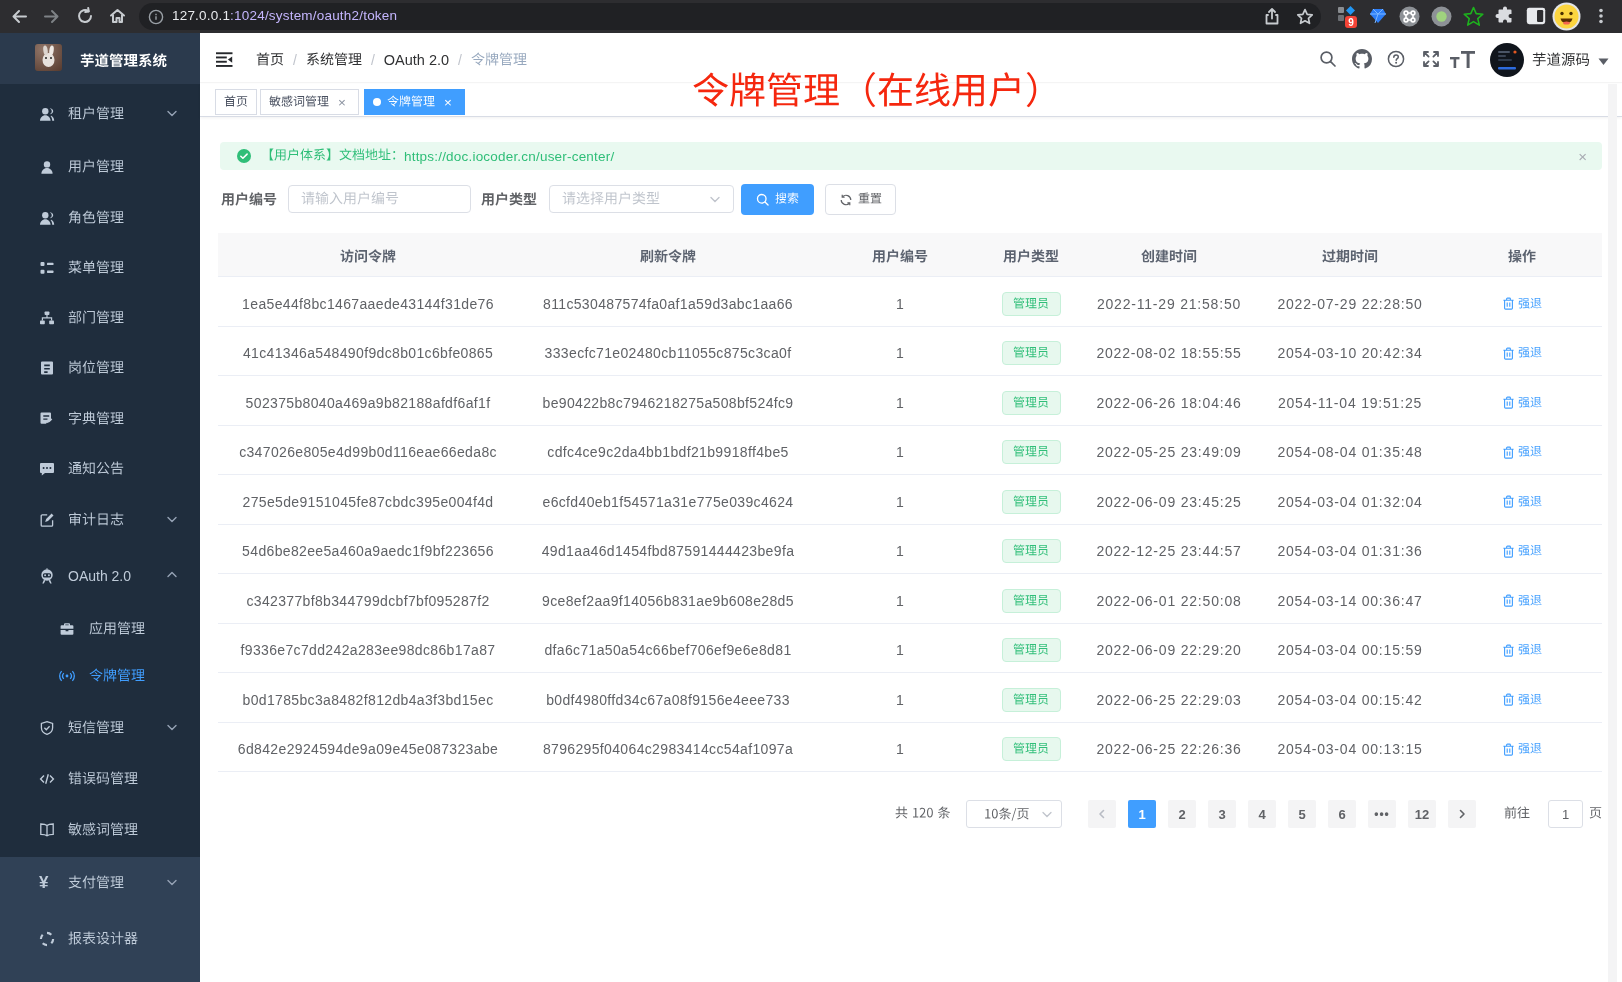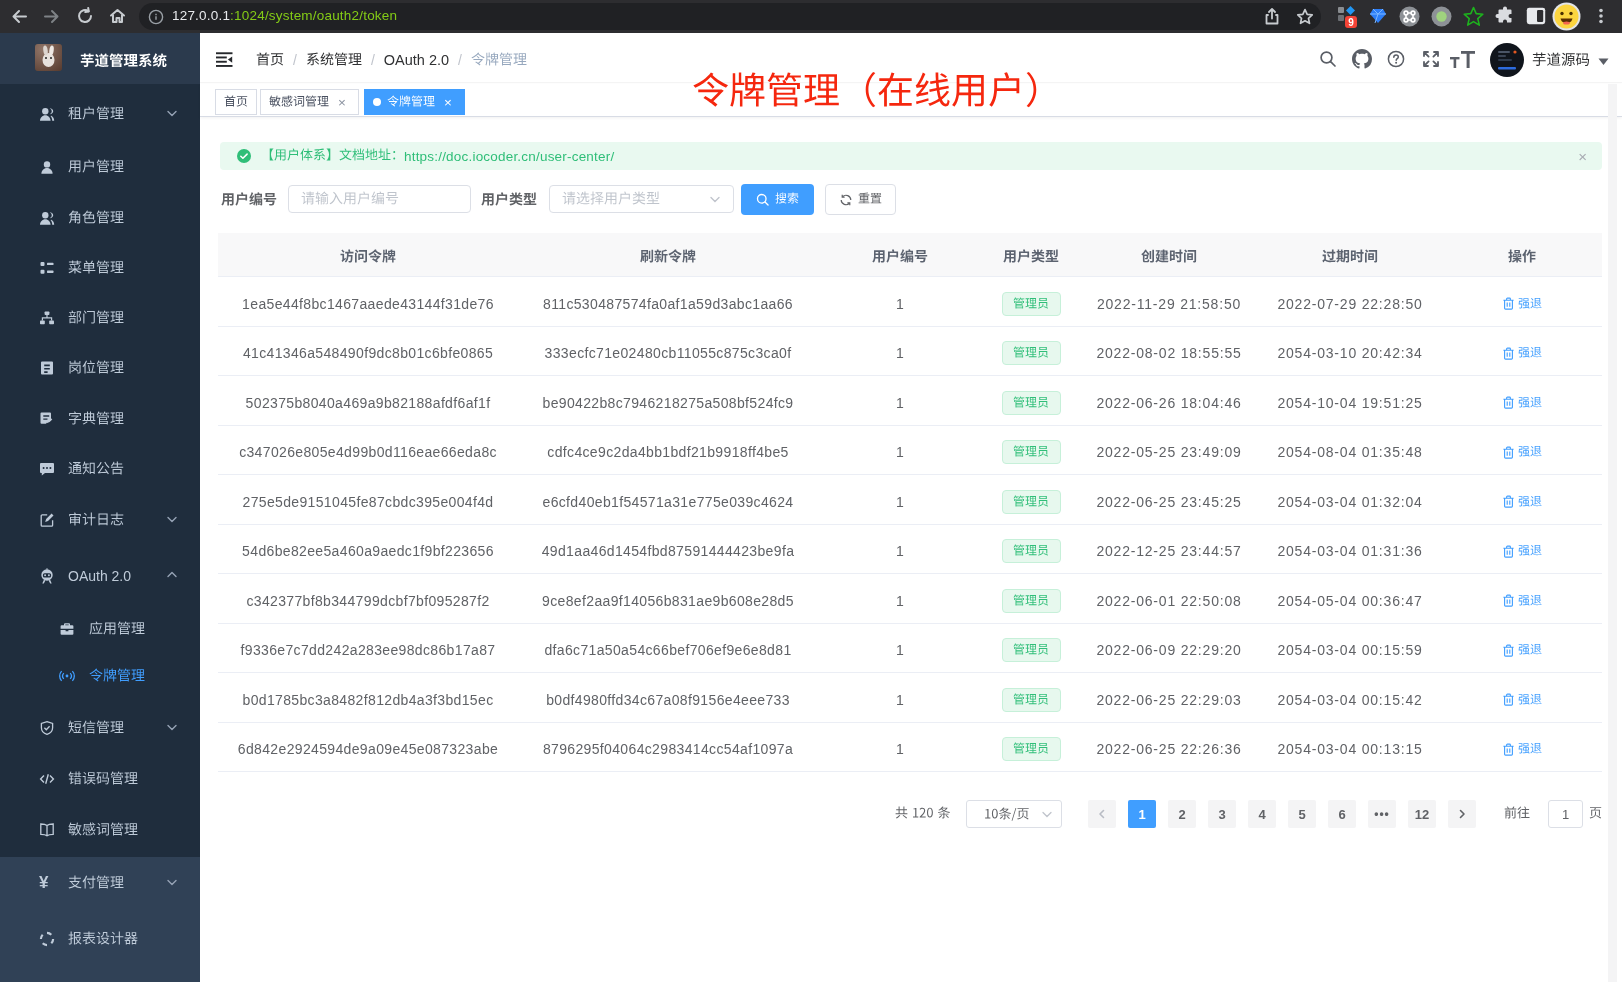--- a/index.html
+++ b/index.html
@@ -3,21 +3,21 @@
 *{margin:0;padding:0;box-sizing:border-box}
 html,body{width:1622px;height:982px;overflow:hidden}
 body{position:relative;background:#fff;font-family:"Liberation Sans",sans-serif}
 .abs{position:absolute}
 svg{display:block}
 .flex{display:flex;align-items:center}
 
 #chrome{position:absolute;left:0;top:0;width:1622px;height:33px;background:#2d2d30}
 #pill{position:absolute;left:139px;top:3px;width:1182px;height:27px;background:#202124;border-radius:14px}
 .curl{font-size:13.5px;color:#e8eaed;letter-spacing:.2px}
-.curl .dim{color:#84cc16}
+.curl .dim{color:#c4b5fd}
 
 #sidebar{position:absolute;left:0;top:33px;width:200px;height:949px;background:#304156}
 #logo{position:absolute;left:0;top:0;width:200px;height:51px;background:#2b3a4d}
 #menudark{position:absolute;left:0;top:51px;width:200px;height:773px;background:#1f2d3d}
 .mi{position:absolute;left:0;width:200px;height:50px;display:flex;align-items:center}
 .mico{position:absolute;left:39px;width:16px;height:16px}
 .mico2{position:absolute;left:59px;width:16px;height:16px}
 .mtxt{position:absolute;left:68px}
 .mtxt2{position:absolute;left:89px}
 
@@ -643,21 +643,21 @@
         <span class="gtag">
           <svg width="36.0" height="14.2" viewBox="0 0 36.0 14.2">
             <path transform="translate(0 10.6)" fill="#2fbe78" d="M2.5 -5.3V1.0H3.4V0.6H9.3V0.9H10.1V-2.0H3.4V-2.8H9.5V-5.3ZM9.3 -0.1H3.4V-1.3H9.3ZM5.3 -7.5C5.4 -7.2 5.5 -7 5.7 -6.7H1.2V-4.7H2.1V-6.0H10.1V-4.7H11.0V-6.7H6.6C6.5 -7 6.3 -7.4 6.1 -7.6ZM3.4 -4.6H8.6V-3.5H3.4ZM2 -10.1C1.7 -9.1 1.2 -8.1 0.5 -7.4C0.7 -7.3 1.1 -7.1 1.3 -7.0C1.6 -7.4 2 -7.9 2.3 -8.4H3.1C3.4 -8 3.6 -7.5 3.7 -7.1L4.5 -7.4C4.4 -7.7 4.2 -8.1 4 -8.4H5.8V-9.1H2.6C2.7 -9.4 2.8 -9.7 2.9 -10.0ZM7.1 -10.1C6.9 -9.2 6.4 -8.4 5.9 -7.8C6.1 -7.7 6.5 -7.5 6.6 -7.4C6.9 -7.7 7.1 -8 7.3 -8.4H8.2C8.6 -8 8.9 -7.4 9.1 -7.1L9.8 -7.4C9.7 -7.7 9.4 -8.1 9.1 -8.4H11.3V-9.1H7.7C7.8 -9.4 7.9 -9.7 8 -9.9Z M17.7 -6.5H19.5V-4.9H17.7ZM20.3 -6.5H22.2V-4.9H20.3ZM17.7 -8.7H19.5V-7.2H17.7ZM20.3 -8.7H22.2V-7.2H20.3ZM15.8 -0.3V0.6H23.6V-0.3H20.4V-1.9H23.2V-2.7H20.4V-4.2H23.0V-9.5H16.9V-4.2H19.5V-2.7H16.7V-1.9H19.5V-0.3ZM12.4 -1.2 12.6 -0.3C13.7 -0.6 15.1 -1.1 16.4 -1.5L16.2 -2.4L14.9 -2.0V-5.0H16.1V-5.8H14.9V-8.4H16.3V-9.3H12.6V-8.4H14.0V-5.8H12.7V-5.0H14.0V-1.7C13.4 -1.5 12.9 -1.3 12.4 -1.2Z M27.2 -8.8H32.8V-7.4H27.2ZM26.3 -9.5V-6.6H33.8V-9.5ZM29.5 -3.9V-2.8C29.5 -1.9 29.1 -0.6 24.8 0.3C25 0.5 25.3 0.8 25.4 1.0C29.9 0 30.4 -1.5 30.4 -2.8V-3.9ZM30.3 -0.8C31.8 -0.3 33.8 0.5 34.8 1.0L35.2 0.2C34.2 -0.3 32.2 -1 30.8 -1.4ZM25.9 -5.5V-1.1H26.8V-4.7H33.3V-1.2H34.3V-5.5Z"></path>
           </svg>
         </span>
       </div>
 <div class="td" style="width:178px">
         <span class="dt">2022-06-26 18:04:46</span>
       </div>
 <div class="td" style="width:184px">
-        <span class="dt">2054-10-04 19:51:25</span>
+        <span class="dt">2054-11-04 19:51:25</span>
       </div>
 <div class="td" style="width:160px">
         <span class="flex">
           <svg width="13" height="13" viewBox="0 0 14 14" style="margin-right:3px">
             <g fill="none" stroke="#409eff" stroke-width="1.2">
               <path d="M1.5 3.5h11M5 3.5V2a.8.8 0 0 1 .8-.8h2.4A.8.8 0 0 1 9 2v1.5M2.8 3.5h8.4V12a1 1 0 0 1-1 1H3.8a1 1 0 0 1-1-1zM5.6 6v4.5M8.4 6v4.5"></path>
             </g>
           </svg>
           <svg width="24.0" height="14.2" viewBox="0 0 24.0 14.2">
             <path transform="translate(0 10.6)" fill="#409eff" d="M6.2 -8.7H9.7V-7.2H6.2ZM5.4 -9.4V-6.4H7.5V-5.4H5.1V-2.1H7.5V-0.4L4.6 -0.2L4.7 0.7C6.2 0.6 8.4 0.4 10.5 0.2C10.6 0.5 10.7 0.8 10.8 1.1L11.6 0.7C11.3 -0 10.7 -1.1 10.1 -1.9L9.3 -1.6C9.6 -1.3 9.8 -0.9 10 -0.6L8.4 -0.4V-2.1H10.9V-5.4H8.4V-6.4H10.5V-9.4ZM5.9 -4.6H7.5V-2.9H5.9ZM8.4 -4.6H10.0V-2.9H8.4ZM1 -6.8C0.9 -5.6 0.7 -4.1 0.6 -3.2H1.1L3.4 -3.2C3.3 -1.1 3.1 -0.3 2.9 -0.0C2.8 0.1 2.7 0.1 2.5 0.1C2.3 0.1 1.8 0.1 1.2 0.0C1.4 0.3 1.5 0.6 1.5 0.9C2 0.9 2.6 0.9 2.9 0.9C3.2 0.9 3.5 0.8 3.7 0.5C4 0.2 4.2 -0.9 4.3 -3.6C4.4 -3.7 4.4 -4 4.4 -4.0H1.5C1.6 -4.6 1.7 -5.3 1.8 -5.9H4.4V-9.4H0.7V-8.6H3.6V-6.8Z M13 -9.1C13.6 -8.5 14.4 -7.7 14.7 -7.1L15.5 -7.7C15.1 -8.2 14.3 -9 13.7 -9.6ZM21.4 -7.0V-5.8H17.6V-7.0ZM21.4 -7.7H17.6V-8.8H21.4ZM16.6 -1.0C16.8 -1.2 17.2 -1.3 19.7 -2.0C19.7 -2.2 19.7 -2.5 19.7 -2.7L17.6 -2.2V-5.0H22.2V-9.5H16.7V-2.6C16.7 -2.1 16.4 -1.8 16.2 -1.7C16.3 -1.6 16.5 -1.2 16.6 -1.0ZM18.7 -4.2C20 -3.3 21.6 -1.9 22.3 -1.0L22.9 -1.6C22.5 -2 21.9 -2.6 21.2 -3.2C21.9 -3.6 22.6 -4.1 23.2 -4.5L22.5 -5.1C22 -4.7 21.3 -4.1 20.6 -3.7C20.2 -4 19.8 -4.4 19.3 -4.7ZM15.1 -5.8H12.6V-5.0H14.3V-1.3C13.7 -1.1 13.1 -0.6 12.5 0.0L13 0.8C13.7 0 14.3 -0.6 14.7 -0.6C15 -0.6 15.4 -0.3 15.9 0.0C16.7 0.5 17.8 0.6 19.2 0.6C20.4 0.6 22.5 0.6 23.3 0.5C23.3 0.3 23.5 -0.2 23.6 -0.4C22.4 -0.3 20.6 -0.2 19.2 -0.2C17.9 -0.2 16.9 -0.3 16.1 -0.7C15.6 -0.9 15.4 -1.2 15.1 -1.3Z"></path>
@@ -708,21 +708,21 @@
       </div>
 <div class="td" style="width:164px">1</div>
 <div class="td" style="width:98px">
         <span class="gtag">
           <svg width="36.0" height="14.2" viewBox="0 0 36.0 14.2">
             <path transform="translate(0 10.6)" fill="#2fbe78" d="M2.5 -5.3V1.0H3.4V0.6H9.3V0.9H10.1V-2.0H3.4V-2.8H9.5V-5.3ZM9.3 -0.1H3.4V-1.3H9.3ZM5.3 -7.5C5.4 -7.2 5.5 -7 5.7 -6.7H1.2V-4.7H2.1V-6.0H10.1V-4.7H11.0V-6.7H6.6C6.5 -7 6.3 -7.4 6.1 -7.6ZM3.4 -4.6H8.6V-3.5H3.4ZM2 -10.1C1.7 -9.1 1.2 -8.1 0.5 -7.4C0.7 -7.3 1.1 -7.1 1.3 -7.0C1.6 -7.4 2 -7.9 2.3 -8.4H3.1C3.4 -8 3.6 -7.5 3.7 -7.1L4.5 -7.4C4.4 -7.7 4.2 -8.1 4 -8.4H5.8V-9.1H2.6C2.7 -9.4 2.8 -9.7 2.9 -10.0ZM7.1 -10.1C6.9 -9.2 6.4 -8.4 5.9 -7.8C6.1 -7.7 6.5 -7.5 6.6 -7.4C6.9 -7.7 7.1 -8 7.3 -8.4H8.2C8.6 -8 8.9 -7.4 9.1 -7.1L9.8 -7.4C9.7 -7.7 9.4 -8.1 9.1 -8.4H11.3V-9.1H7.7C7.8 -9.4 7.9 -9.7 8 -9.9Z M17.7 -6.5H19.5V-4.9H17.7ZM20.3 -6.5H22.2V-4.9H20.3ZM17.7 -8.7H19.5V-7.2H17.7ZM20.3 -8.7H22.2V-7.2H20.3ZM15.8 -0.3V0.6H23.6V-0.3H20.4V-1.9H23.2V-2.7H20.4V-4.2H23.0V-9.5H16.9V-4.2H19.5V-2.7H16.7V-1.9H19.5V-0.3ZM12.4 -1.2 12.6 -0.3C13.7 -0.6 15.1 -1.1 16.4 -1.5L16.2 -2.4L14.9 -2.0V-5.0H16.1V-5.8H14.9V-8.4H16.3V-9.3H12.6V-8.4H14.0V-5.8H12.7V-5.0H14.0V-1.7C13.4 -1.5 12.9 -1.3 12.4 -1.2Z M27.2 -8.8H32.8V-7.4H27.2ZM26.3 -9.5V-6.6H33.8V-9.5ZM29.5 -3.9V-2.8C29.5 -1.9 29.1 -0.6 24.8 0.3C25 0.5 25.3 0.8 25.4 1.0C29.9 0 30.4 -1.5 30.4 -2.8V-3.9ZM30.3 -0.8C31.8 -0.3 33.8 0.5 34.8 1.0L35.2 0.2C34.2 -0.3 32.2 -1 30.8 -1.4ZM25.9 -5.5V-1.1H26.8V-4.7H33.3V-1.2H34.3V-5.5Z"></path>
           </svg>
         </span>
       </div>
 <div class="td" style="width:178px">
-        <span class="dt">2022-06-25 23:45:25</span>
+        <span class="dt">2022-06-09 23:45:25</span>
       </div>
 <div class="td" style="width:184px">
         <span class="dt">2054-03-04 01:32:04</span>
       </div>
 <div class="td" style="width:160px">
         <span class="flex">
           <svg width="13" height="13" viewBox="0 0 14 14" style="margin-right:3px">
             <g fill="none" stroke="#409eff" stroke-width="1.2">
               <path d="M1.5 3.5h11M5 3.5V2a.8.8 0 0 1 .8-.8h2.4A.8.8 0 0 1 9 2v1.5M2.8 3.5h8.4V12a1 1 0 0 1-1 1H3.8a1 1 0 0 1-1-1zM5.6 6v4.5M8.4 6v4.5"></path>
             </g>
@@ -779,21 +779,21 @@
         <span class="gtag">
           <svg width="36.0" height="14.2" viewBox="0 0 36.0 14.2">
             <path transform="translate(0 10.6)" fill="#2fbe78" d="M2.5 -5.3V1.0H3.4V0.6H9.3V0.9H10.1V-2.0H3.4V-2.8H9.5V-5.3ZM9.3 -0.1H3.4V-1.3H9.3ZM5.3 -7.5C5.4 -7.2 5.5 -7 5.7 -6.7H1.2V-4.7H2.1V-6.0H10.1V-4.7H11.0V-6.7H6.6C6.5 -7 6.3 -7.4 6.1 -7.6ZM3.4 -4.6H8.6V-3.5H3.4ZM2 -10.1C1.7 -9.1 1.2 -8.1 0.5 -7.4C0.7 -7.3 1.1 -7.1 1.3 -7.0C1.6 -7.4 2 -7.9 2.3 -8.4H3.1C3.4 -8 3.6 -7.5 3.7 -7.1L4.5 -7.4C4.4 -7.7 4.2 -8.1 4 -8.4H5.8V-9.1H2.6C2.7 -9.4 2.8 -9.7 2.9 -10.0ZM7.1 -10.1C6.9 -9.2 6.4 -8.4 5.9 -7.8C6.1 -7.7 6.5 -7.5 6.6 -7.4C6.9 -7.7 7.1 -8 7.3 -8.4H8.2C8.6 -8 8.9 -7.4 9.1 -7.1L9.8 -7.4C9.7 -7.7 9.4 -8.1 9.1 -8.4H11.3V-9.1H7.7C7.8 -9.4 7.9 -9.7 8 -9.9Z M17.7 -6.5H19.5V-4.9H17.7ZM20.3 -6.5H22.2V-4.9H20.3ZM17.7 -8.7H19.5V-7.2H17.7ZM20.3 -8.7H22.2V-7.2H20.3ZM15.8 -0.3V0.6H23.6V-0.3H20.4V-1.9H23.2V-2.7H20.4V-4.2H23.0V-9.5H16.9V-4.2H19.5V-2.7H16.7V-1.9H19.5V-0.3ZM12.4 -1.2 12.6 -0.3C13.7 -0.6 15.1 -1.1 16.4 -1.5L16.2 -2.4L14.9 -2.0V-5.0H16.1V-5.8H14.9V-8.4H16.3V-9.3H12.6V-8.4H14.0V-5.8H12.7V-5.0H14.0V-1.7C13.4 -1.5 12.9 -1.3 12.4 -1.2Z M27.2 -8.8H32.8V-7.4H27.2ZM26.3 -9.5V-6.6H33.8V-9.5ZM29.5 -3.9V-2.8C29.5 -1.9 29.1 -0.6 24.8 0.3C25 0.5 25.3 0.8 25.4 1.0C29.9 0 30.4 -1.5 30.4 -2.8V-3.9ZM30.3 -0.8C31.8 -0.3 33.8 0.5 34.8 1.0L35.2 0.2C34.2 -0.3 32.2 -1 30.8 -1.4ZM25.9 -5.5V-1.1H26.8V-4.7H33.3V-1.2H34.3V-5.5Z"></path>
           </svg>
         </span>
       </div>
 <div class="td" style="width:178px">
         <span class="dt">2022-06-01 22:50:08</span>
       </div>
 <div class="td" style="width:184px">
-        <span class="dt">2054-05-04 00:36:47</span>
+        <span class="dt">2054-03-14 00:36:47</span>
       </div>
 <div class="td" style="width:160px">
         <span class="flex">
           <svg width="13" height="13" viewBox="0 0 14 14" style="margin-right:3px">
             <g fill="none" stroke="#409eff" stroke-width="1.2">
               <path d="M1.5 3.5h11M5 3.5V2a.8.8 0 0 1 .8-.8h2.4A.8.8 0 0 1 9 2v1.5M2.8 3.5h8.4V12a1 1 0 0 1-1 1H3.8a1 1 0 0 1-1-1zM5.6 6v4.5M8.4 6v4.5"></path>
             </g>
           </svg>
           <svg width="24.0" height="14.2" viewBox="0 0 24.0 14.2">
             <path transform="translate(0 10.6)" fill="#409eff" d="M6.2 -8.7H9.7V-7.2H6.2ZM5.4 -9.4V-6.4H7.5V-5.4H5.1V-2.1H7.5V-0.4L4.6 -0.2L4.7 0.7C6.2 0.6 8.4 0.4 10.5 0.2C10.6 0.5 10.7 0.8 10.8 1.1L11.6 0.7C11.3 -0 10.7 -1.1 10.1 -1.9L9.3 -1.6C9.6 -1.3 9.8 -0.9 10 -0.6L8.4 -0.4V-2.1H10.9V-5.4H8.4V-6.4H10.5V-9.4ZM5.9 -4.6H7.5V-2.9H5.9ZM8.4 -4.6H10.0V-2.9H8.4ZM1 -6.8C0.9 -5.6 0.7 -4.1 0.6 -3.2H1.1L3.4 -3.2C3.3 -1.1 3.1 -0.3 2.9 -0.0C2.8 0.1 2.7 0.1 2.5 0.1C2.3 0.1 1.8 0.1 1.2 0.0C1.4 0.3 1.5 0.6 1.5 0.9C2 0.9 2.6 0.9 2.9 0.9C3.2 0.9 3.5 0.8 3.7 0.5C4 0.2 4.2 -0.9 4.3 -3.6C4.4 -3.7 4.4 -4 4.4 -4.0H1.5C1.6 -4.6 1.7 -5.3 1.8 -5.9H4.4V-9.4H0.7V-8.6H3.6V-6.8Z M13 -9.1C13.6 -8.5 14.4 -7.7 14.7 -7.1L15.5 -7.7C15.1 -8.2 14.3 -9 13.7 -9.6ZM21.4 -7.0V-5.8H17.6V-7.0ZM21.4 -7.7H17.6V-8.8H21.4ZM16.6 -1.0C16.8 -1.2 17.2 -1.3 19.7 -2.0C19.7 -2.2 19.7 -2.5 19.7 -2.7L17.6 -2.2V-5.0H22.2V-9.5H16.7V-2.6C16.7 -2.1 16.4 -1.8 16.2 -1.7C16.3 -1.6 16.5 -1.2 16.6 -1.0ZM18.7 -4.2C20 -3.3 21.6 -1.9 22.3 -1.0L22.9 -1.6C22.5 -2 21.9 -2.6 21.2 -3.2C21.9 -3.6 22.6 -4.1 23.2 -4.5L22.5 -5.1C22 -4.7 21.3 -4.1 20.6 -3.7C20.2 -4 19.8 -4.4 19.3 -4.7ZM15.1 -5.8H12.6V-5.0H14.3V-1.3C13.7 -1.1 13.1 -0.6 12.5 0.0L13 0.8C13.7 0 14.3 -0.6 14.7 -0.6C15 -0.6 15.4 -0.3 15.9 0.0C16.7 0.5 17.8 0.6 19.2 0.6C20.4 0.6 22.5 0.6 23.3 0.5C23.3 0.3 23.5 -0.2 23.6 -0.4C22.4 -0.3 20.6 -0.2 19.2 -0.2C17.9 -0.2 16.9 -0.3 16.1 -0.7C15.6 -0.9 15.4 -1.2 15.1 -1.3Z"></path>

